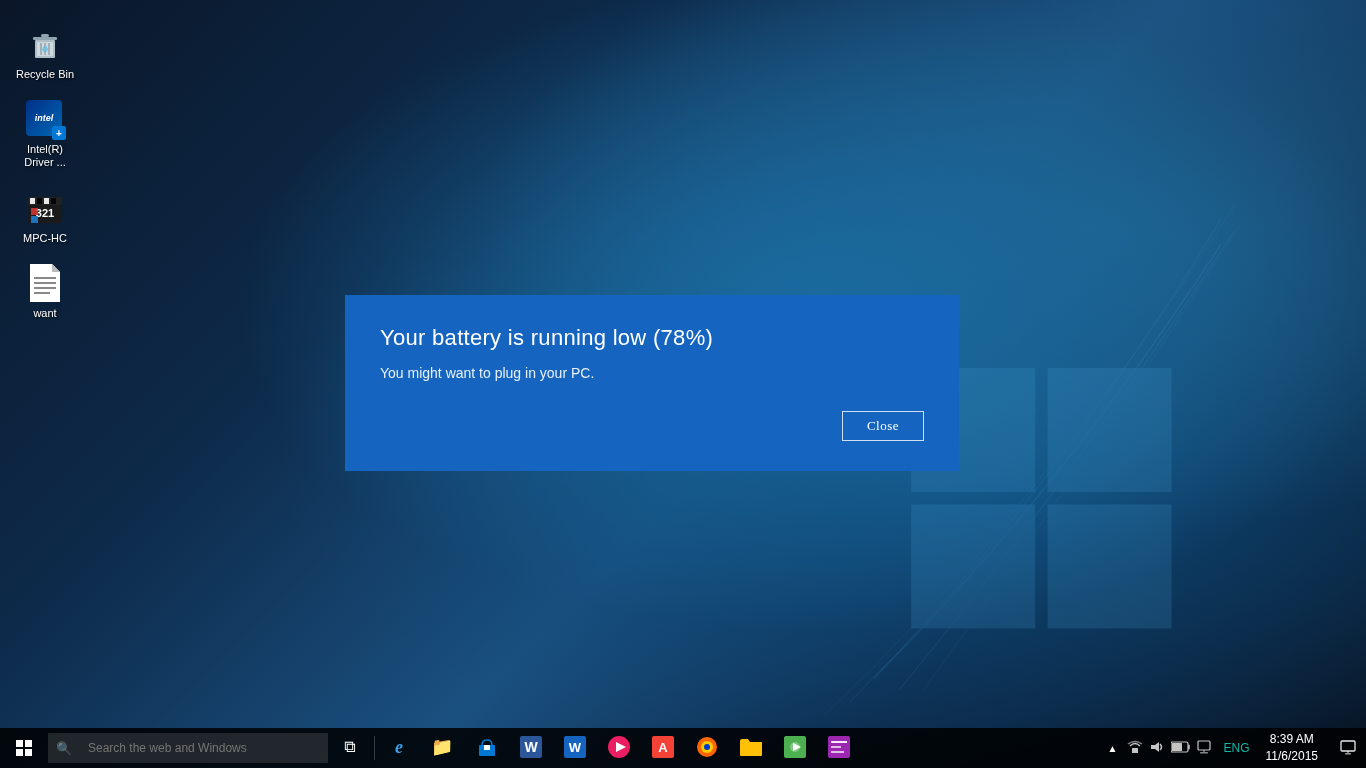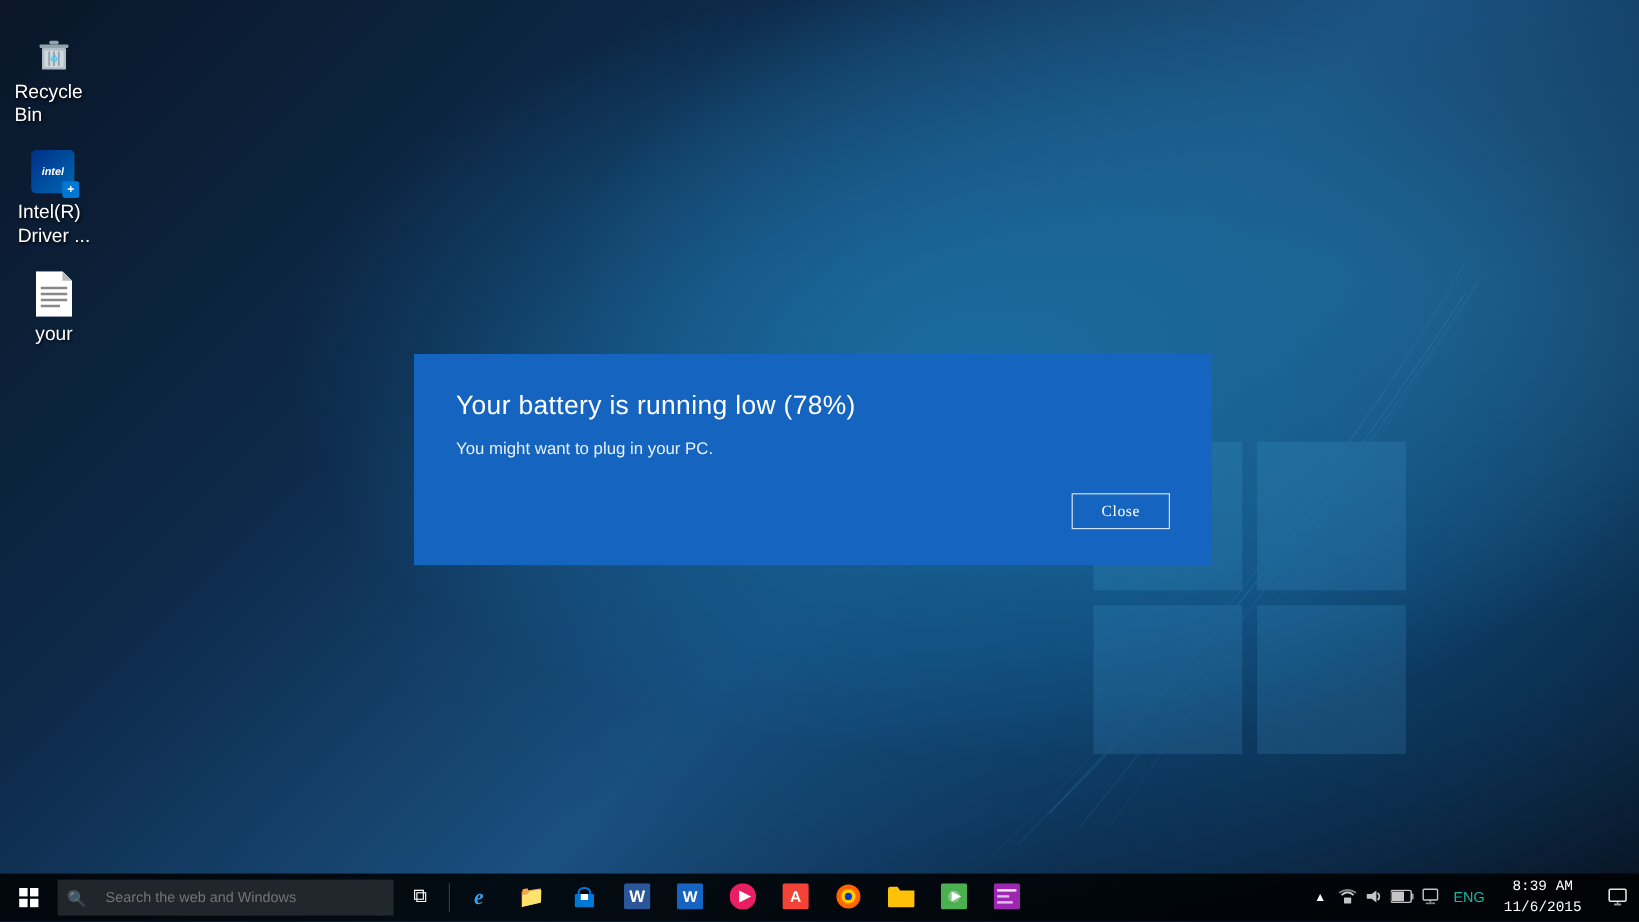--- a/index.html
+++ b/index.html
@@ -53,38 +53,39 @@
       height: 40px;
       margin-bottom: 4px;
       display: flex;
       align-items: center;
       justify-content: center;
       font-size: 32px;
     }
 
     .icon-label {
       color: white;
-      font-size: 16px;
+      font-size: 11px;
+      text-align: center;
       text-shadow: 1px 1px 2px rgba(0,0,0,0.8);
       line-height: 1.2;
       word-break: break-word;
     }
 
     
     .recycle-icon {
       width: 36px;
       height: 36px;
     }
 
     
     .notification-dialog {
       position: absolute;
       top: 295px;
       left: 345px;
-      width: 665px;
+      width: 614px;
       background: #1565c0;
       padding: 30px 35px 30px 35px;
       border-radius: 0;
     }
 
     .notification-title {
       color: white;
       font-size: 22px;
       font-weight: 300;
       margin-bottom: 12px;
@@ -234,21 +235,20 @@
       display: flex;
       flex-direction: column;
       align-items: center;
       justify-content: center;
       color: white;
       font-size: 12px;
       padding: 0 12px;
       height: 40px;
       cursor: pointer;
       line-height: 1.4;
-      font-family: Liberation Mono, monospace;
     }
 
     .notification-btn {
       width: 36px;
       height: 40px;
       display: flex;
       align-items: center;
       justify-content: center;
       color: white;
       cursor: pointer;
@@ -357,34 +357,54 @@
   <div class="desktop-icon">
     <div class="icon-img">
       <div class="intel-icon-wrap">
         <div class="intel-badge">intel</div>
         <div class="intel-plus">+</div>
       </div>
     </div>
     <span class="icon-label">Intel(R)<br>Driver ...</span>
   </div>
 
+  <div class="desktop-icon">
+    <div class="icon-img">
+      <svg width="38" height="38" viewBox="0 0 38 38" xmlns="http://www.w3.org/2000/svg">
+
+        <rect x="2" y="8" width="34" height="26" rx="2" fill="#1a1a1a"></rect>
+        <rect x="2" y="8" width="34" height="8" rx="2" fill="#222"></rect>
+
+        <rect x="4" y="9" width="5" height="6" fill="white" opacity="0.9"></rect>
+        <rect x="11" y="9" width="5" height="6" fill="black" opacity="0.9"></rect>
+        <rect x="18" y="9" width="5" height="6" fill="white" opacity="0.9"></rect>
+        <rect x="25" y="9" width="5" height="6" fill="black" opacity="0.9"></rect>
+
+        <text x="19" y="28" text-anchor="middle" font-size="11" font-weight="bold" fill="white">321</text>
+
+        <rect x="5" y="19" width="7" height="7" fill="#e53935" opacity="0.8"></rect>
+        <rect x="5" y="27" width="7" height="7" fill="#1e88e5" opacity="0.8"></rect>
+      </svg>
+    </div>
+    <span class="icon-label">MPC-HC</span>
+  </div>
 
   <div class="desktop-icon">
     <div class="icon-img">
       <svg width="30" height="38" viewBox="0 0 30 38" xmlns="http://www.w3.org/2000/svg">
         <polygon points="0,0 22,0 30,8 30,38 0,38" fill="white"></polygon>
         <polygon points="22,0 22,8 30,8" fill="#bbb"></polygon>
 
         <line x1="4" y1="14" x2="26" y2="14" stroke="#888" stroke-width="2"></line>
         <line x1="4" y1="19" x2="26" y2="19" stroke="#888" stroke-width="2"></line>
         <line x1="4" y1="24" x2="26" y2="24" stroke="#888" stroke-width="2"></line>
         <line x1="4" y1="29" x2="20" y2="29" stroke="#888" stroke-width="2"></line>
       </svg>
     </div>
-    <span class="icon-label">your</span>
+    <span class="icon-label">want</span>
   </div>
 
 </div>
 
 <div class="notification-dialog">
   <div class="notification-title">Your battery is running low (78%)</div>
   <div class="notification-body">You might want to plug in your PC.</div>
   <div class="notification-actions">
     <button class="close-button">Close</button>
   </div>

